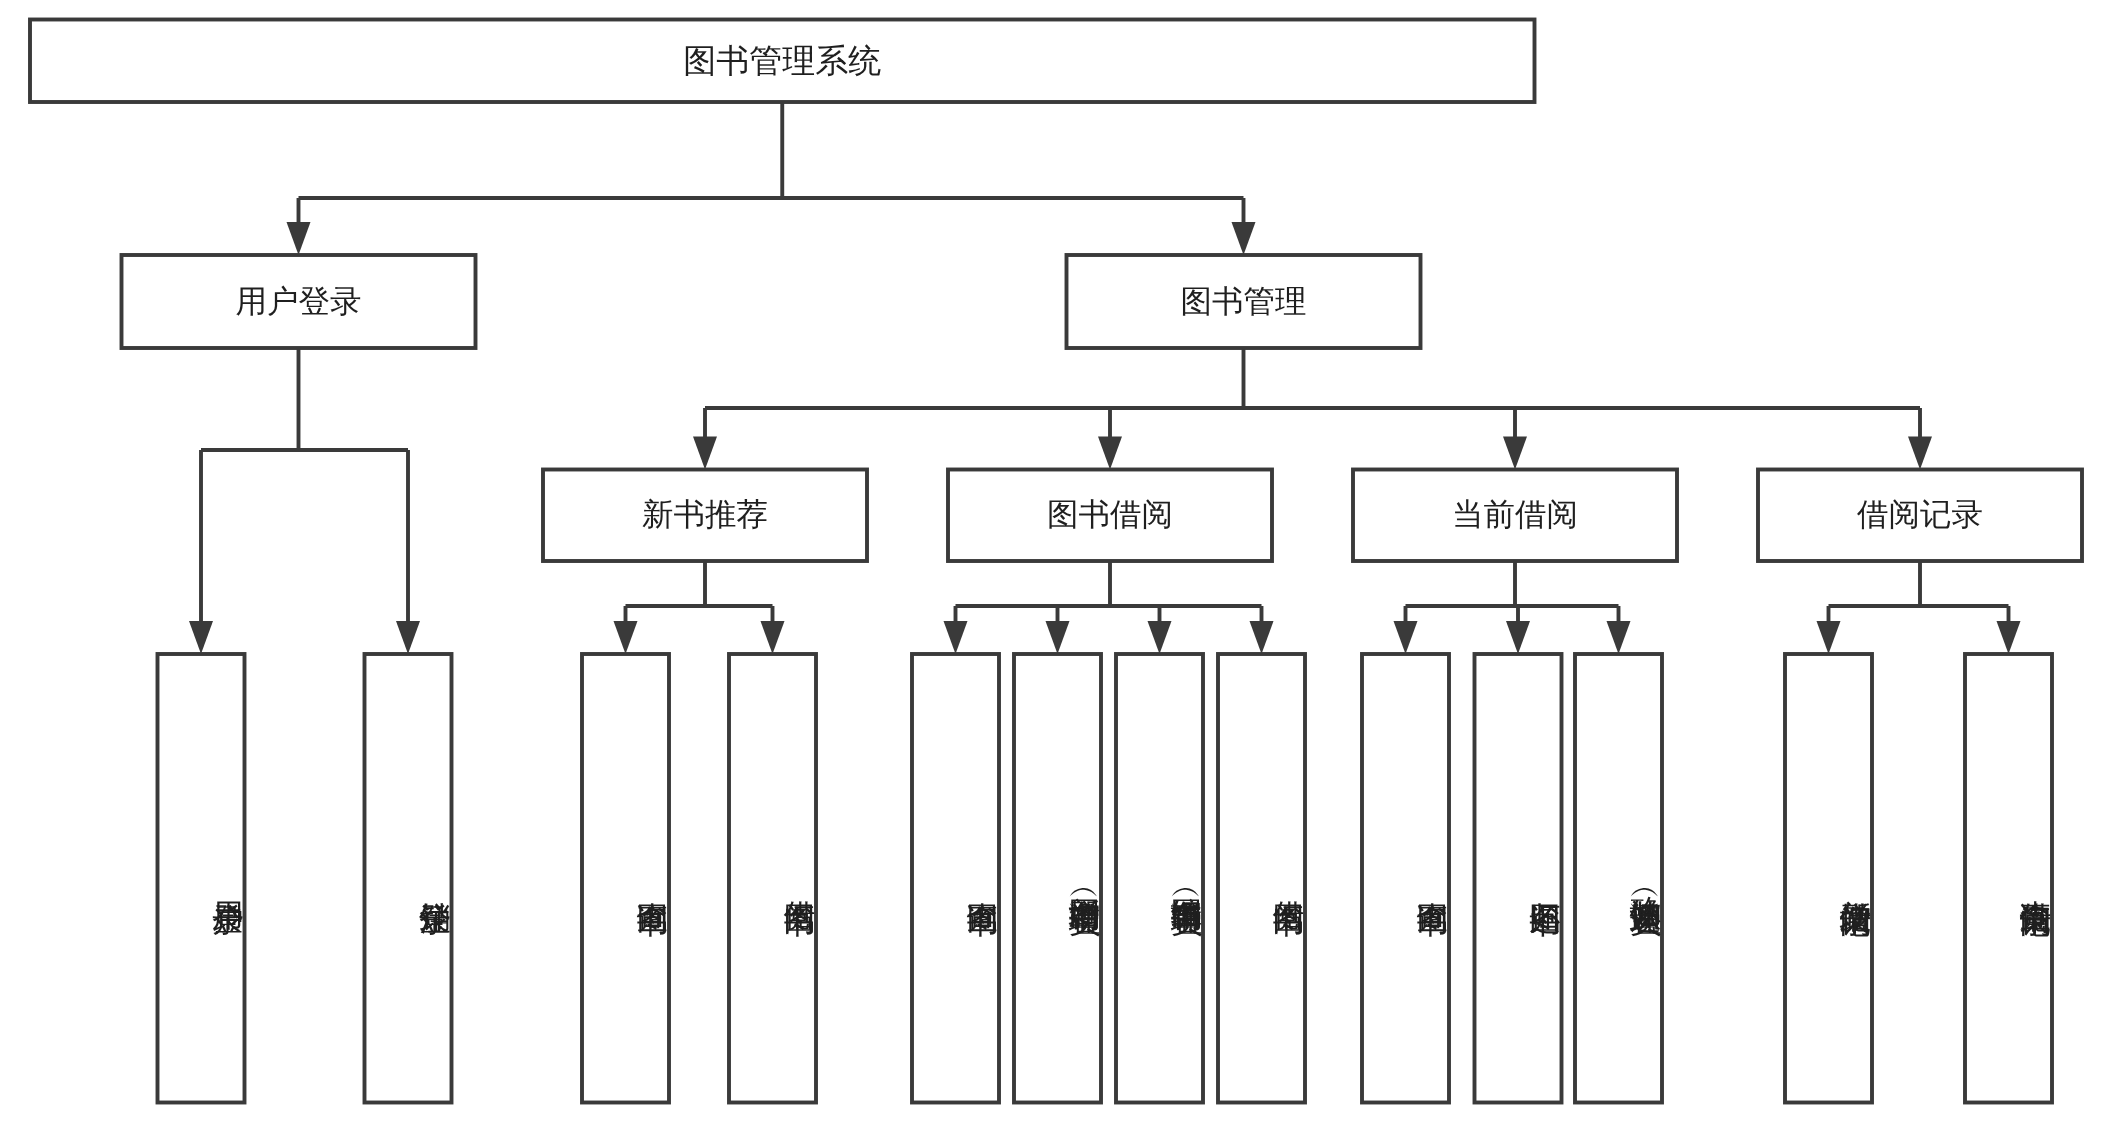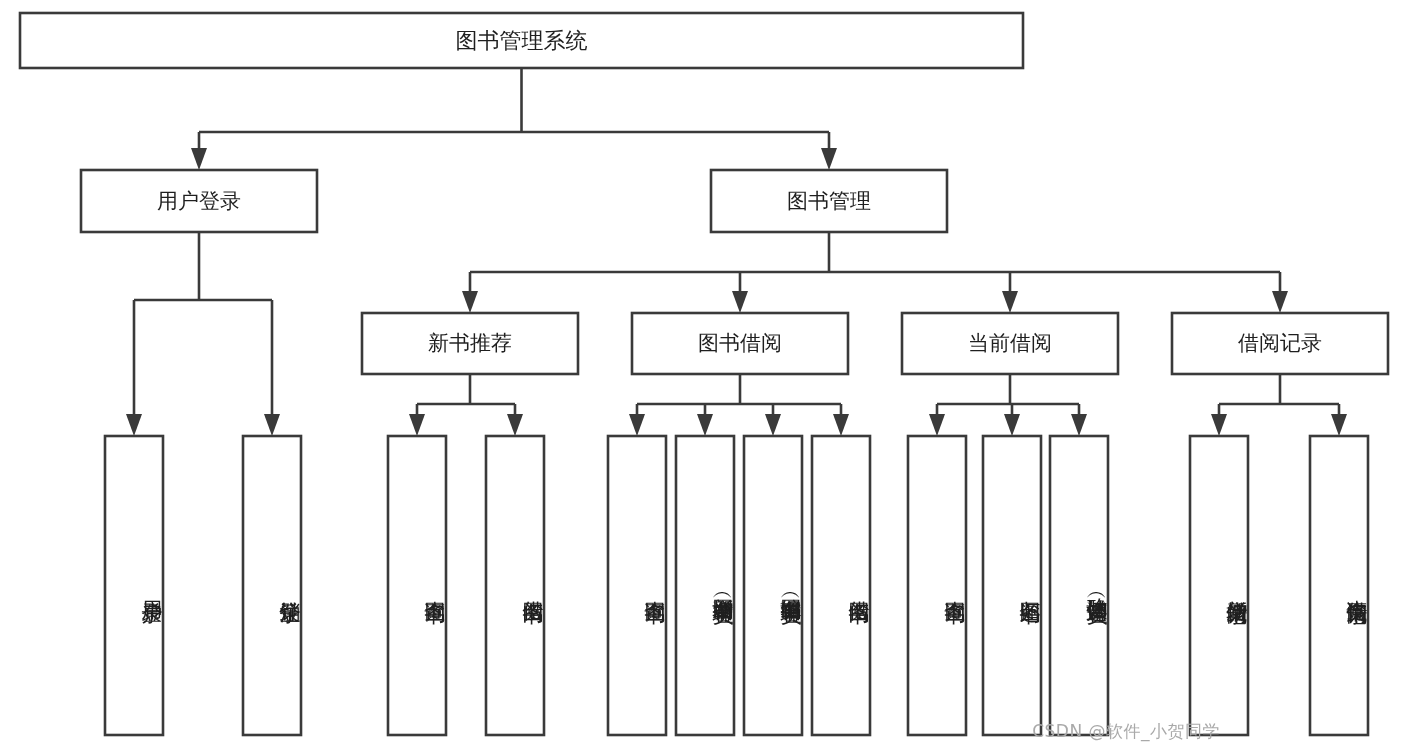--- a/index.html
+++ b/index.html
@@ -252,15 +252,14 @@
   <div class="vlabel" style="left:908px; top:436px; width:58px; height:299px;">查询图书</div>
 
   <div class="vlabel" style="left:983px; top:436px; width:58px; height:299px;">归还图书</div>
 
   <div class="vlabel" style="left:1050px; top:436px; width:58px; height:299px;">确认归还（管理员）</div>
 
   <div class="vlabel" style="left:1190px; top:436px; width:58px; height:299px;">新增借阅记录</div>
 
   <div class="vlabel" style="left:1310px; top:436px; width:58px; height:299px;">查询借阅记录</div>
 
-  <div class="watermark">CSDN @软件_小贺同学</div>
 
 </div>
 
 </body></html>

